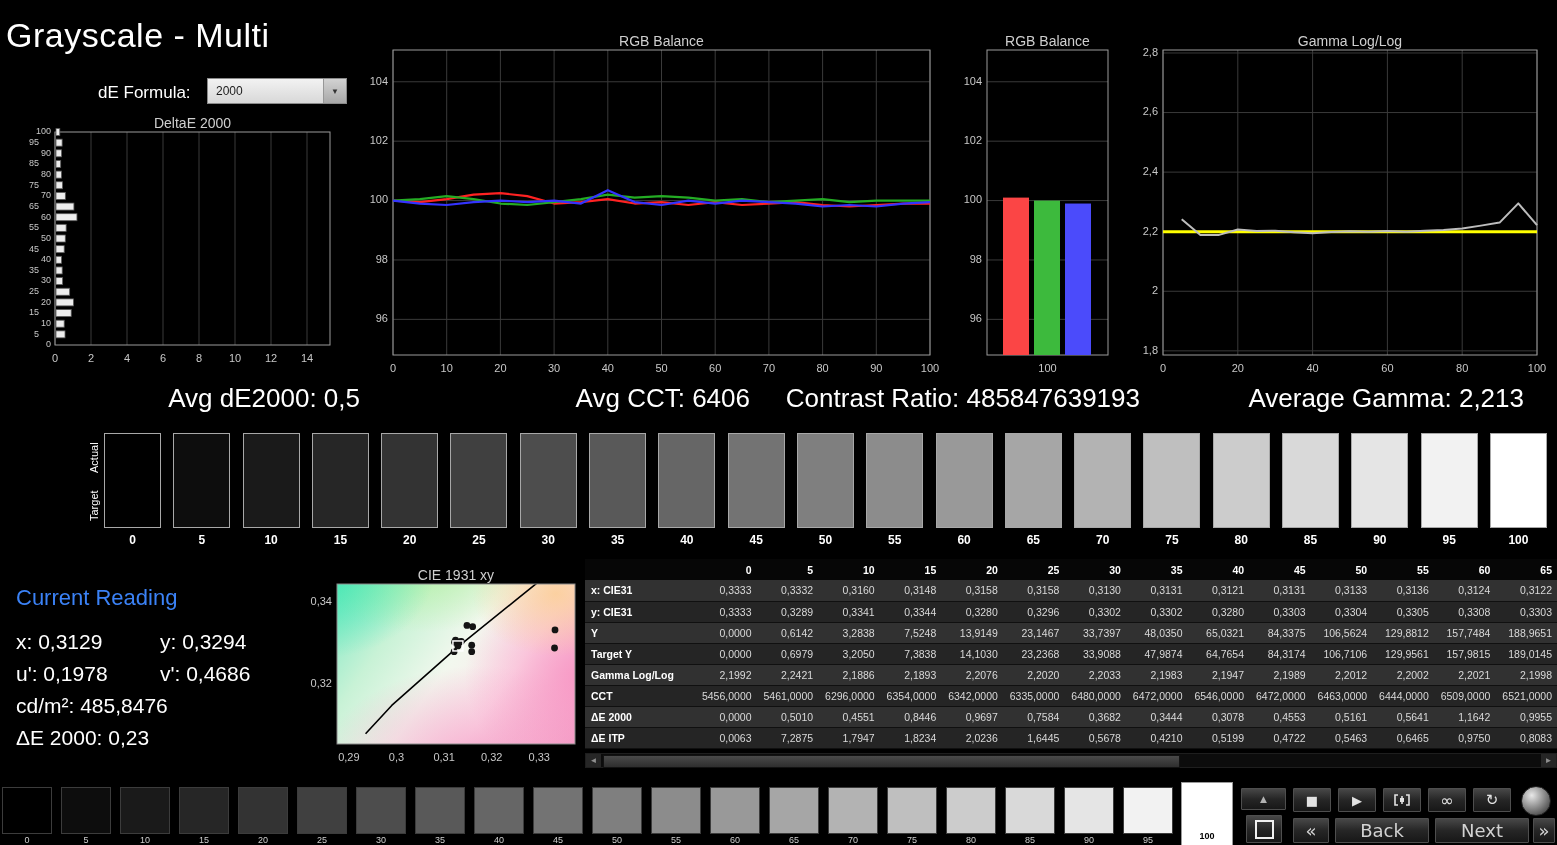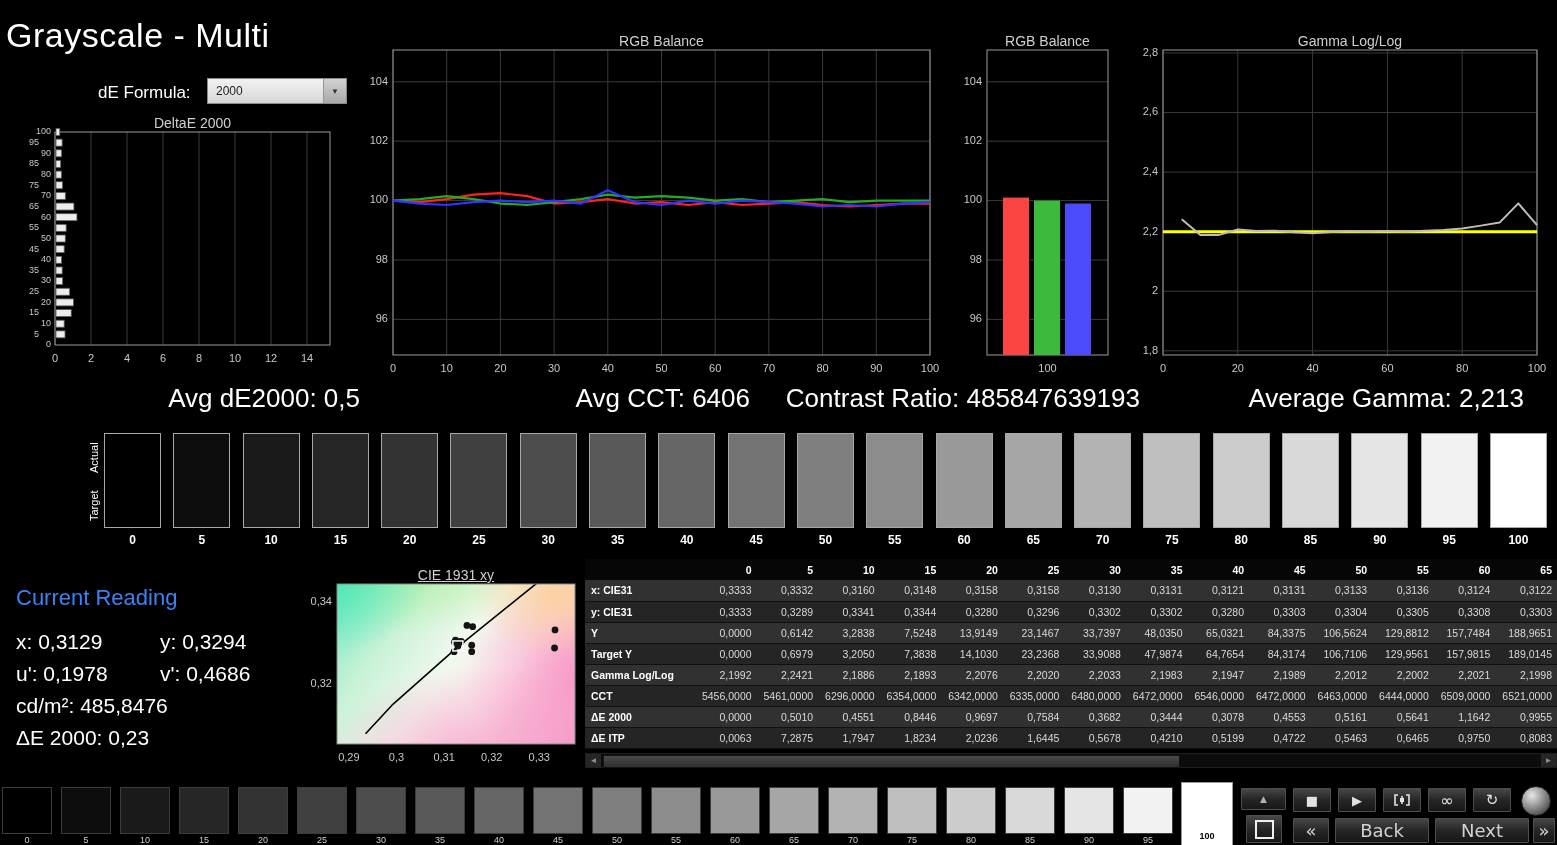--- a/index.html
+++ b/index.html
@@ -14,21 +14,21 @@
   .dd-value{flex:1;padding-left:8px;font-size:12px;color:#1c1c1c;}
   .dd-arrow{width:22px;height:100%;display:flex;align-items:center;justify-content:center;
             background:linear-gradient(#d2d2d2,#a8a8a8);border-left:1px solid #979797;font-size:8px;color:#333;}
 
   
   .chart-title{position:absolute;font-size:14px;color:#cfcfcf;text-align:center;}
   .t-deltae{left:55px;top:115px;width:275px;}
   .t-rgbline{left:393px;top:33px;width:537px;}
   .t-rgbbars{left:967px;top:33px;width:161px;}
   .t-gamma{left:1163px;top:33px;width:374px;}
-  .t-cie{left:337px;top:567px;width:238px;text-decoration:underline;}
+  .t-cie{left:337px;top:567px;width:238px;}
 
   svg{position:absolute;font-family:"Liberation Sans",sans-serif;}
   #svg-deltae{left:18px;top:112px;width:320px;height:266px;}
   #svg-rgbline{left:358px;top:30px;width:590px;height:350px;}
   #svg-rgbbars{left:952px;top:30px;width:170px;height:350px;}
   #svg-gamma{left:1128px;top:30px;width:425px;height:350px;}
 
   
   .stat{position:absolute;top:383px;font-size:26px;color:#fff;text-align:right;}
   #stat-de{left:0;width:360px;}

